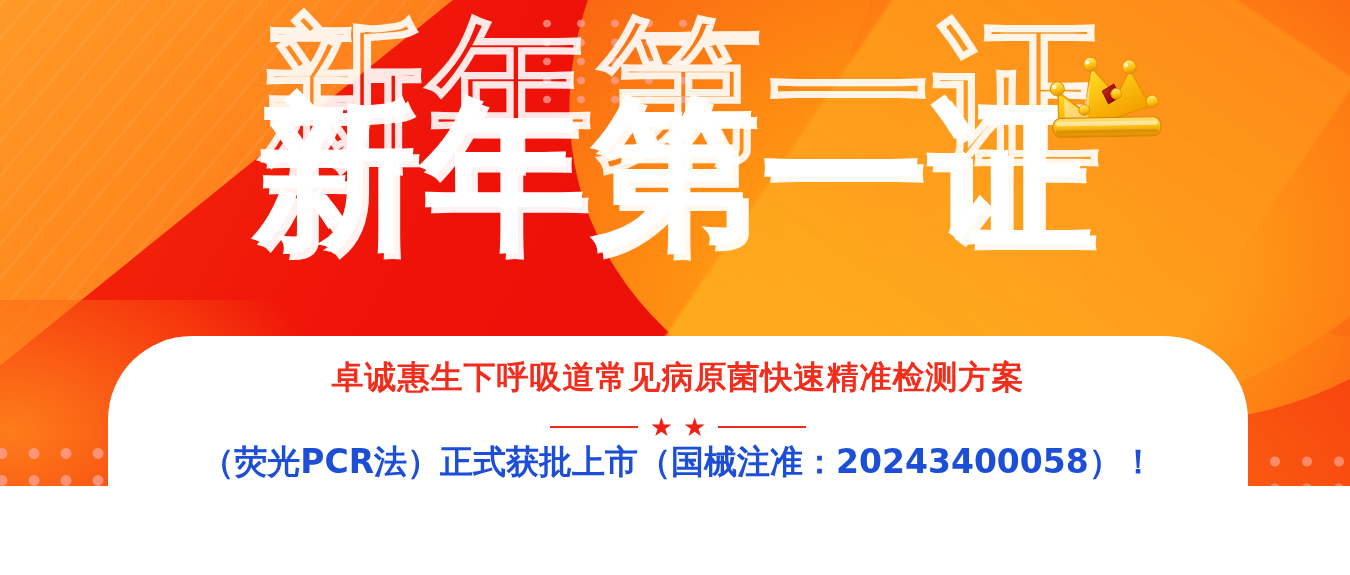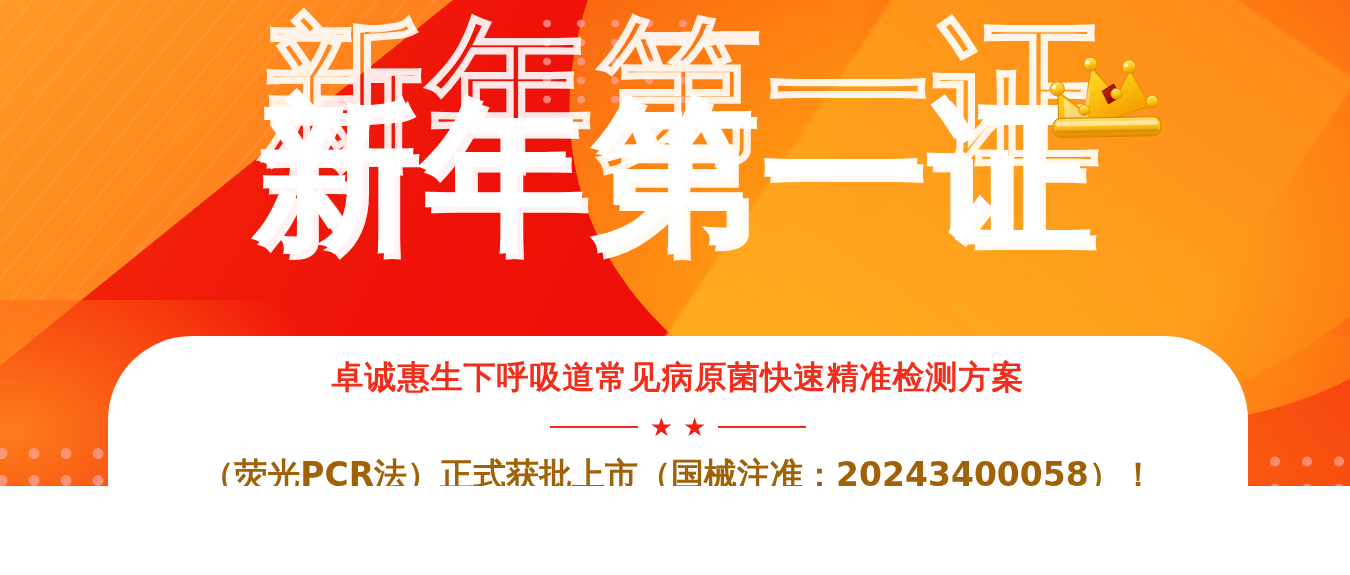--- a/index.html
+++ b/index.html
@@ -198,23 +198,22 @@
   .rule {
     display: block;
     width: 88px;
     height: 2px;
     background: #f0291a;
   }
   .rule.left { margin-right: 2px; }
   .rule.right { margin-left: 2px; }
   .line3 {
     font-size: 33px;
-    margin-top: 13px;
     letter-spacing: 0px;
-    color: #a16207;
+    color: #1d4ed8;
   }
 </style>
 </head>
 <body>
 
 <div id="banner">
 
   <div class="bg-base"></div>
   <div class="bg-sweep-br"></div>
   <div class="bg-blob-right"></div>

